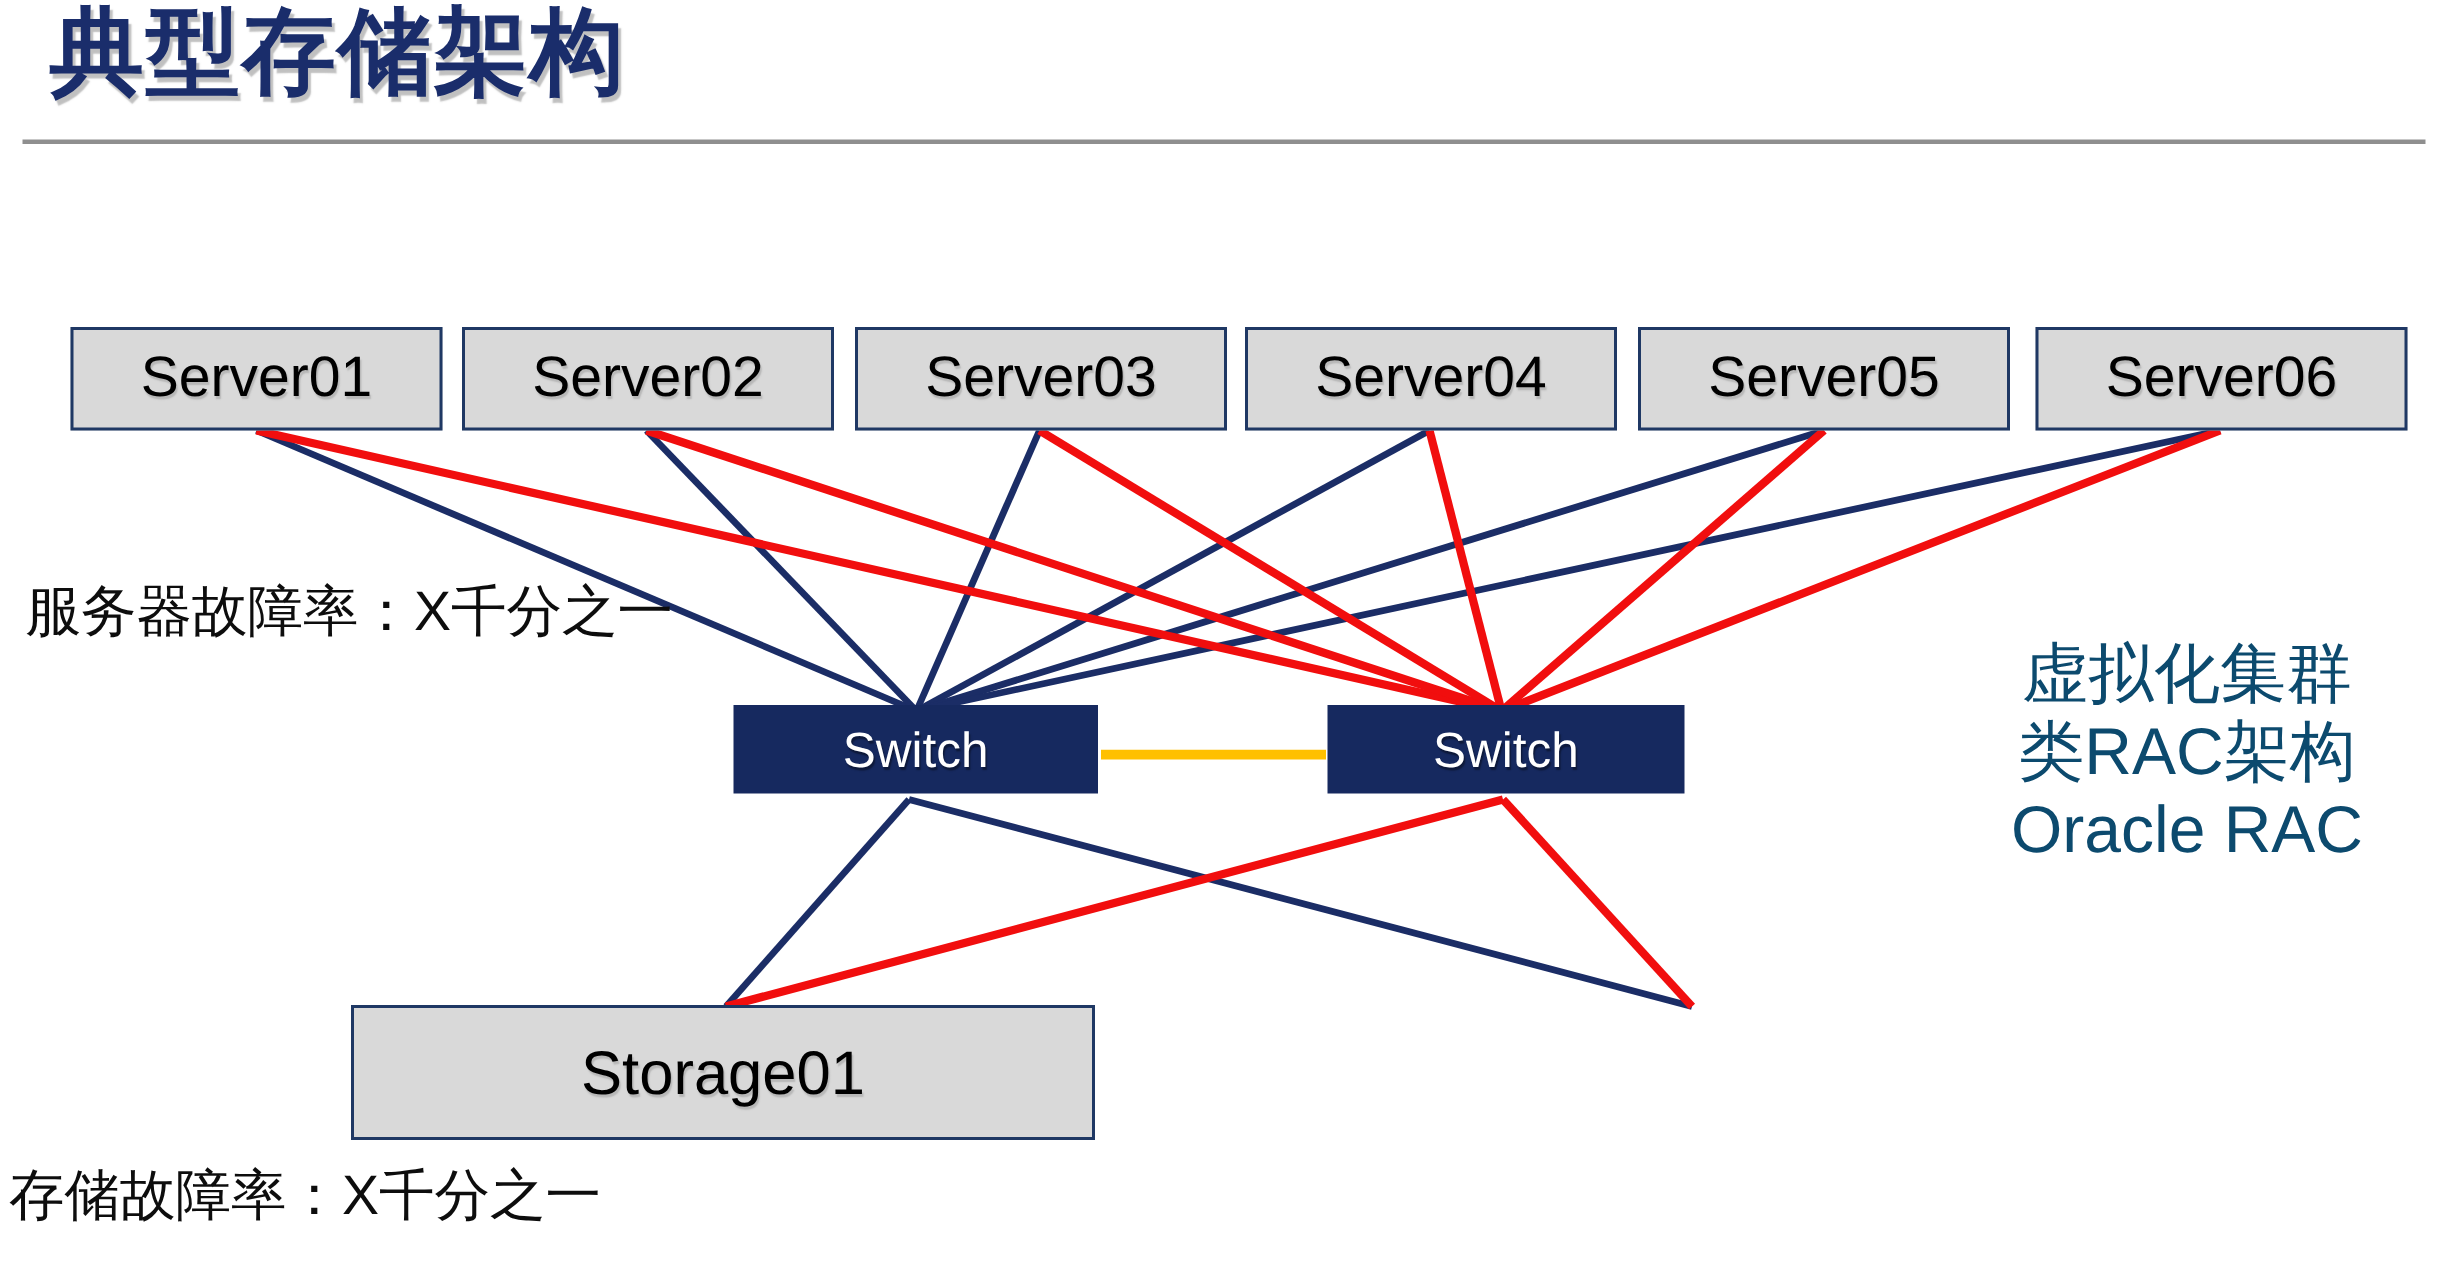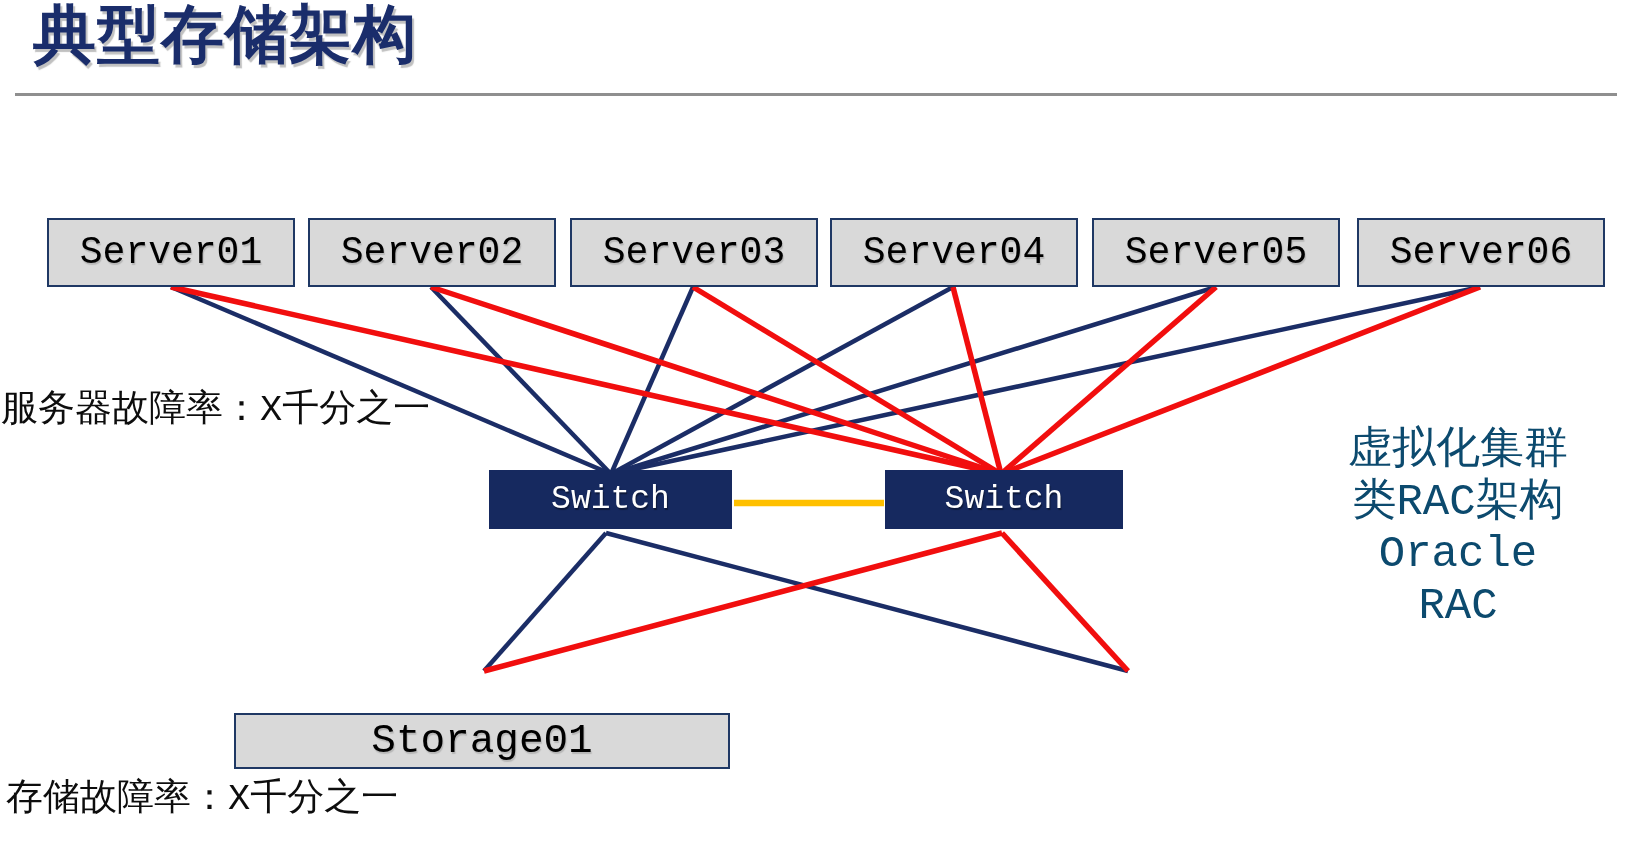--- a/index.html
+++ b/index.html
@@ -1,18 +1,18 @@
 <!DOCTYPE html>
 <html style="--node-fill: #d9d9d9; --node-border: #1f3864; --switch-fill: #16295f; --title-color: #1a2d6b; --divider-color: #8f8f8f;"><head>
 <meta charset="utf-8">
 <style>
   html,body{margin:0;padding:0;background:#ffffff;}
   .slide{
     position:relative;width:1632px;height:847px;background:#ffffff;overflow:hidden;
-    font-family:Liberation Mono, monospace;color:#000;
+    font-family:Liberation Sans, sans-serif;color:#000;
   }
   .page-title{
     position:absolute;left:33px;top:-8px;font-size:63px;font-weight:bold;
     letter-spacing:1px;color:var(--title-color,#1a2d6b);
     text-shadow:2px 3px 1px rgba(140,140,140,0.55);
     white-space:nowrap;
   }
   .divider{
     position:absolute;left:15px;top:93px;width:1602px;height:3px;
     background:var(--divider-color,#8f8f8f);
@@ -23,26 +23,26 @@
     background:var(--node-fill,#d9d9d9);border:2.5px solid var(--node-border,#1f3864);
     color:#000;text-shadow:1px 2px 1px rgba(120,120,120,0.35);white-space:nowrap;
   }
   .server{top:218px;width:248px;height:69px;font-size:38px;}
   #sv1{left:47px}#sv2{left:308px}#sv3{left:570px}#sv4{left:830px}#sv5{left:1092px}#sv6{left:1357px}
   .switch{
     top:470px;width:243px;height:59px;font-size:33px;border:none;
     background:var(--switch-fill,#16295f);color:#ffffff;text-shadow:1px 2px 1px rgba(0,0,0,0.4);
   }
   #sw1{left:489px}#sw2{left:885px;width:238px}
-  .storage{top:670px;height:56px;font-size:41px;margin-top:43px;}
+  .storage{top:670px;height:90px;font-size:41px;}
   #st1{left:234px;width:496px}#st2{left:885px;width:493px}
   .note{
     position:absolute;font-size:37px;color:#0d0d0d;white-space:nowrap;
   }
-  #note-server{left:1px;top:383px;}
+  #note-server{left:17px;top:383px;}
   #note-storage{left:6px;top:772px;}
   .cluster-note{
     position:absolute;left:1330px;top:424px;width:256px;text-align:center;
     font-size:44px;line-height:52px;color:#0c4a6e;
   }
 </style>
 </head>
 <body>
 
 <div class="slide">

